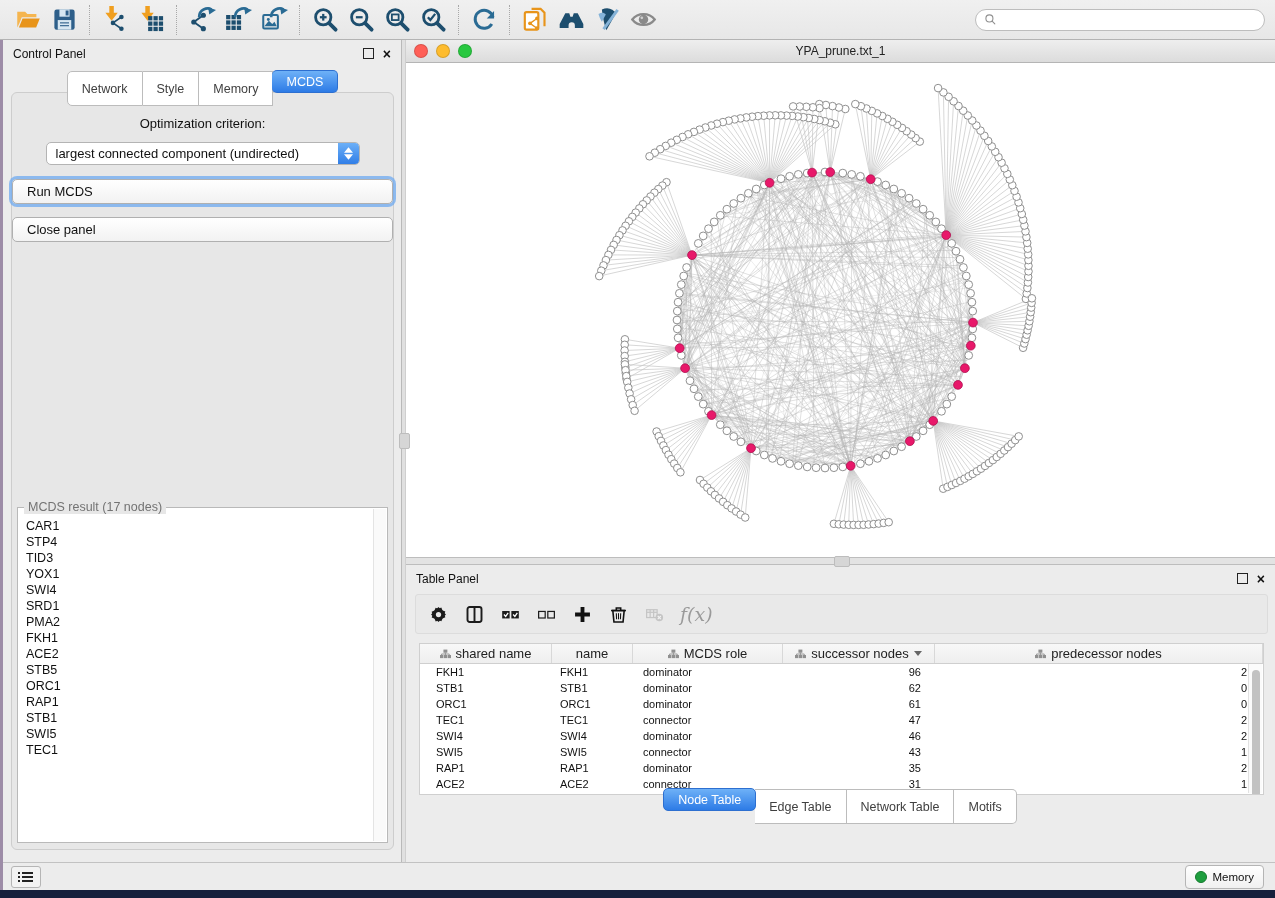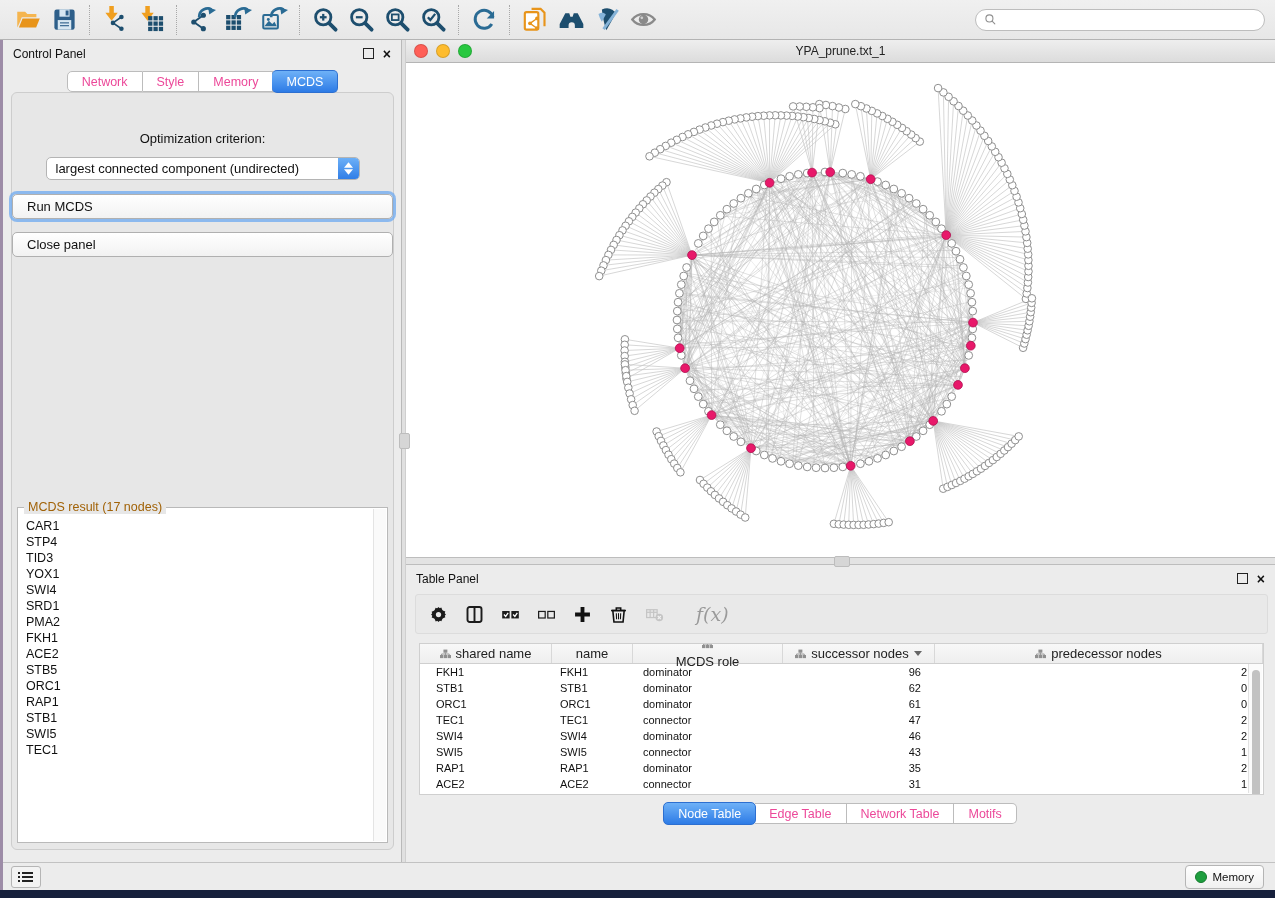--- a/index.html
+++ b/index.html
@@ -22,39 +22,39 @@
   
   .panel-header{height:27px;display:flex;align-items:center;padding:0 10px;font-size:12px;color:#111;}
   .win-btns{margin-left:auto;display:flex;align-items:center;gap:9px;}
   .float-btn{width:9px;height:9px;border:1.5px solid #222;display:inline-block;}
   .close-btn{font-size:14px;font-weight:bold;color:#111;line-height:10px;}
 
   
   .control-panel{position:absolute;left:3px;top:40px;width:398px;bottom:36px;background:#ececec;z-index:10;}
   .cp-tabs{position:absolute;top:31px;left:0;right:0;display:flex;justify-content:center;z-index:2;}
   .seg{display:flex;}
-  .seg .tab{height:21px;display:flex;align-items:center;justify-content:center;font-size:12.5px;color:#ec4899;
+  .seg .tab{height:35px;display:flex;align-items:center;justify-content:center;font-size:12.5px;color:#404040;
     background:#fff;border:1px solid #bcbcbc;border-left:none;padding:0 14px;box-sizing:border-box;}
   .seg .tab:first-child{border-left:1px solid #bcbcbc;border-radius:5px 0 0 5px;}
   .seg .tab:last-child{border-radius:0 5px 5px 0;}
   .seg .tab.active{background:linear-gradient(#6eb1f7,#2d7be6);border-color:#2d6fd0;color:#fff;border-radius:5px;margin:-1px;height:23px;position:relative;z-index:1;}
   .cp-body{position:absolute;left:8px;right:7px;top:52px;bottom:12px;background:#e7e7e7;border:1px solid #cdcdcd;border-radius:6px;}
-  .opt-label{margin-top:38px;text-align:center;font-size:13px;color:#111;}
+  .opt-label{margin-top:23px;text-align:center;font-size:13px;color:#111;}
   .dropdown{margin:11px auto 12px;width:314px;height:23px;background:#fff;border:1px solid #b4b4b4;border-radius:5px;
     display:flex;align-items:center;box-sizing:border-box;overflow:hidden;}
   .dropdown .val{flex:1;font-size:13px;color:#111;padding-left:9px;white-space:nowrap;}
   .dd-stepper{width:21px;height:23px;background:linear-gradient(#6fb2f8,#2e7ce6);display:flex;flex-direction:column;
     align-items:center;justify-content:center;gap:1px;border-radius:0 4px 4px 0;}
   .dd-stepper svg{width:9px;height:6px;display:block;}
   .btn-row{display:flex;justify-content:center;gap:13px;margin-top:14px;flex-direction:column;}
   .btn{height:23px;background:linear-gradient(#ffffff,#f2f2f2);border:1px solid #b0b0b0;border-radius:5px;
     font-size:13px;color:#111;display:flex;align-items:center;padding:0 14px;}
   .btn.focus{box-shadow:0 0 0 3px rgba(110,170,240,.75);}
   .cp-fieldset{position:absolute;left:5px;right:5px;top:414px;bottom:6px;border:1px solid #b9b9b9;background:#fff;}
-  .cp-legend{position:absolute;top:-8px;left:6px;background:#e7e7e7;padding:0 4px;font-size:12.5px;color:#a16207;}
+  .cp-legend{position:absolute;top:-8px;left:6px;background:#e7e7e7;padding:0 4px;font-size:12.5px;color:#737373;}
   .mcds-list{position:absolute;inset:10px 14px 4px 4px;overflow:hidden;font-size:12.5px;color:#111;}
   .mcds-list .item{height:16px;line-height:16px;padding-left:4px;}
   .mcds-scroll{position:absolute;top:1px;bottom:1px;right:1px;width:12px;background:#fafafa;border-left:1px solid #e4e4e4;}
 
   
   .vsplit{position:absolute;left:401px;top:40px;width:5px;bottom:36px;background:#e0e0e0;border-left:1px solid #b9b9b9;border-right:1px solid #cfcfcf;box-sizing:border-box;z-index:20;}
   .vsplit .grip{position:absolute;left:-3px;top:393px;width:9px;height:14px;background:#d6d6d6;border:1px solid #bdbdbd;border-radius:2px;}
   .hsplit{position:absolute;left:406px;right:0;top:557px;height:8px;background:#e3e3e3;border-top:1px solid #bdbdbd;border-bottom:1px solid #bdbdbd;box-sizing:border-box;z-index:20;}
   .hsplit .grip{position:absolute;left:428px;top:-2px;width:14px;height:9px;background:#d6d6d6;border:1px solid #bdbdbd;border-radius:2px;}
 
@@ -67,21 +67,21 @@
   .nw-canvas{flex:1;background:#fff;position:relative;}
   .nw-canvas svg{position:absolute;inset:0;width:100%;height:100%;}
 
   
   .table-panel{position:absolute;left:406px;right:0;top:565px;bottom:36px;background:#ececec;}
   .tp-toolbar{position:absolute;left:9px;right:7px;top:29px;height:40px;background:#e9e9e9;border:1px solid #dcdcdc;border-radius:3px;
     display:flex;align-items:center;gap:15px;padding:0 12px;box-sizing:border-box;}
   .tp-btn{display:flex;align-items:center;justify-content:center;}
   .tp-btn svg{width:21px;height:21px;display:block;}
   .tp-btn.disabled{opacity:.45;}
-  .fx-label{font:italic 19px "DejaVu Serif",serif;color:#9a9a9a;margin-left:16px;}
+  .fx-label{font:italic 19px "DejaVu Serif",serif;color:#9a9a9a;}
   .tp-table{position:absolute;left:13px;right:11px;top:78px;bottom:67px;background:#fff;border:1px solid #cfcfcf;overflow:hidden;}
   .thead{display:flex;height:19px;background:linear-gradient(#f8f8f8,#eeeeee);border-bottom:1px solid #cfcfcf;}
   .th{display:flex;align-items:center;justify-content:center;gap:5px;font-size:13px;color:#222;border-right:1px solid #d8d8d8;box-sizing:border-box;}
   .th svg{flex:none;}
   .trow{display:flex;height:16px;line-height:16px;font-size:11px;color:#111;}
   .td{box-sizing:border-box;white-space:nowrap;overflow:hidden;}
   .c0{width:132px;padding-left:16px;}
   .c1{width:81px;padding-left:8px;}
   .c2{width:150px;padding-left:10px;}
   .c3{width:152px;text-align:right;padding-right:14px;}
@@ -1407,21 +1407,21 @@
                 <rect x="3.9" y="6" width="3.4" height="3.2"></rect>
                 <rect x="7.8" y="6" width="3.4" height="3.2"></rect>
                 <path d="M5.5 3.5 v1.5 M1.6 6 v-1 h7.8 v1 M5.5 5 v1" stroke="#909090" stroke-width="0.9" fill="none"></path>
               </g>
             </svg>
             <span>shared name</span>
           </div>
           <div class="th" style="width: 81px;">
             <span>name</span>
           </div>
-          <div class="th" style="width: 150px; flex-direction: column;">
+          <div class="th" style="width: 150px;">
             <svg width="11" height="10" viewBox="0 0 11.2 10">
               <g fill="#909090">
                 <rect x="3.5" y="0.5" width="4" height="3.2"></rect>
                 <rect x="0" y="6" width="3.4" height="3.2"></rect>
                 <rect x="3.9" y="6" width="3.4" height="3.2"></rect>
                 <rect x="7.8" y="6" width="3.4" height="3.2"></rect>
                 <path d="M5.5 3.5 v1.5 M1.6 6 v-1 h7.8 v1 M5.5 5 v1" stroke="#909090" stroke-width="0.9" fill="none"></path>
               </g>
             </svg>
             <span>MCDS role</span>

